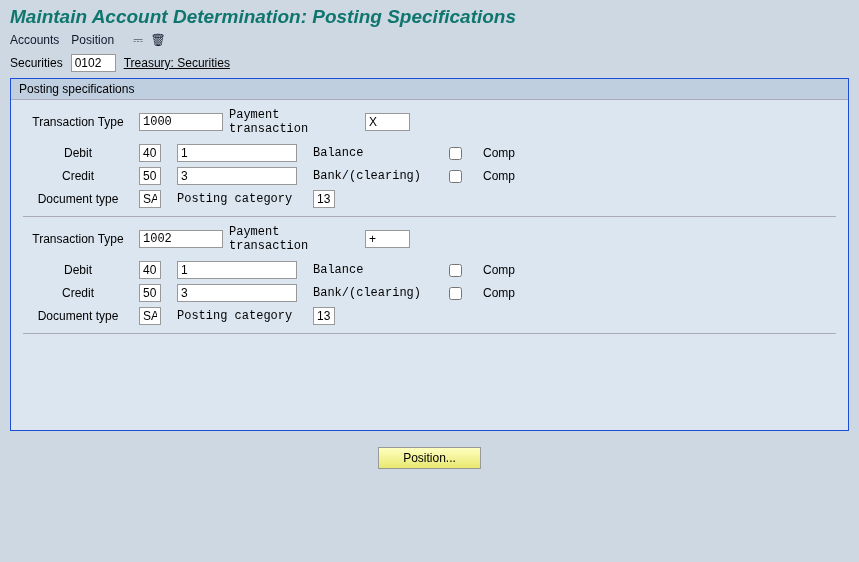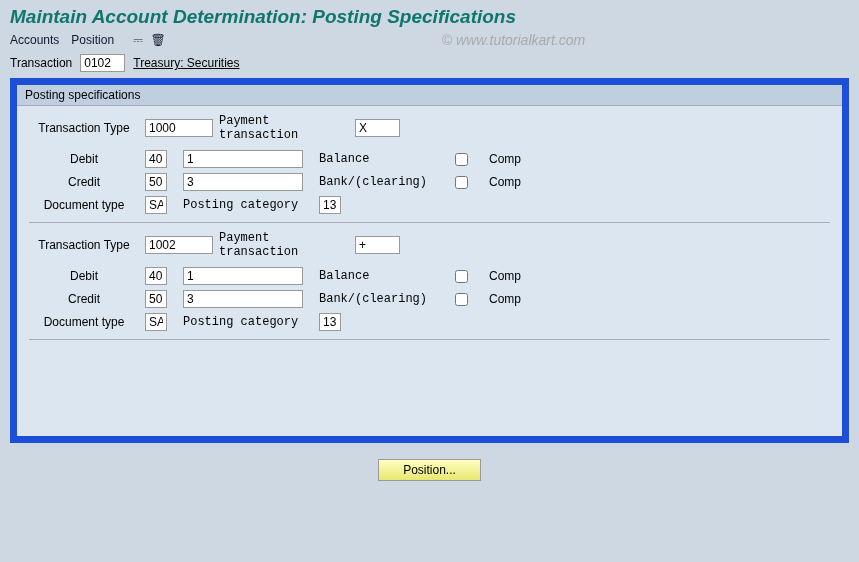--- a/index.html
+++ b/index.html
@@ -59,27 +59,27 @@
     }
     .app-label { font-size: 12px; }
     .field-input {
       border: 1px solid #999;
       background: #fff;
       padding: 1px 3px;
       font-size: 12px;
       height: 18px;
     }
     .field-input.narrow { width: 45px; }
-    .field-input.medium { width: 68px; }
+    .field-input.medium { width: 84px; font-family: Liberation Mono, monospace; }
     .field-input.wide { width: 120px; }
     .field-input.tiny { width: 22px; }
     .app-desc { font-size: 12px; text-decoration: underline; }
     .main-panel {
       margin: 2px 10px;
-      border: 7px solid #1d4ed8;
+      border: 1px solid #1d4ed8;
       background-color: #dce6f0;
       padding: 0;
     }
     .section-header {
       background-color: #c0cfe0;
       border-bottom: 1px solid #aab;
       padding: 3px 8px;
       font-size: 12px;
       font-weight: normal;
     }
@@ -143,25 +143,24 @@
   <h1>Maintain Account Determination: Posting Specifications</h1>
 </div>
 
 <div class="menu-bar">
   <span>Accounts</span>
   <span>Position</span>
   <div class="menu-icons">
     <span class="menu-icon">⎓</span>
     <span class="menu-icon">🗑</span>
   </div>
-  <div class="watermark">© www.tutorialkart.com</div>
 </div>
 
 <div class="app-bar">
-  <span class="app-label">Transaction</span>
+  <span class="app-label">Securities</span>
   <input class="field-input narrow" type="text" value="0102" readonly="" style="">
   <span class="app-desc">Treasury: Securities</span>
 </div>
 
 <div class="main-panel">
   <div class="section-header">Posting specifications</div>
   <div class="section-body">
 
     <div class="form-row">
       <span class="form-label">Transaction Type</span>

